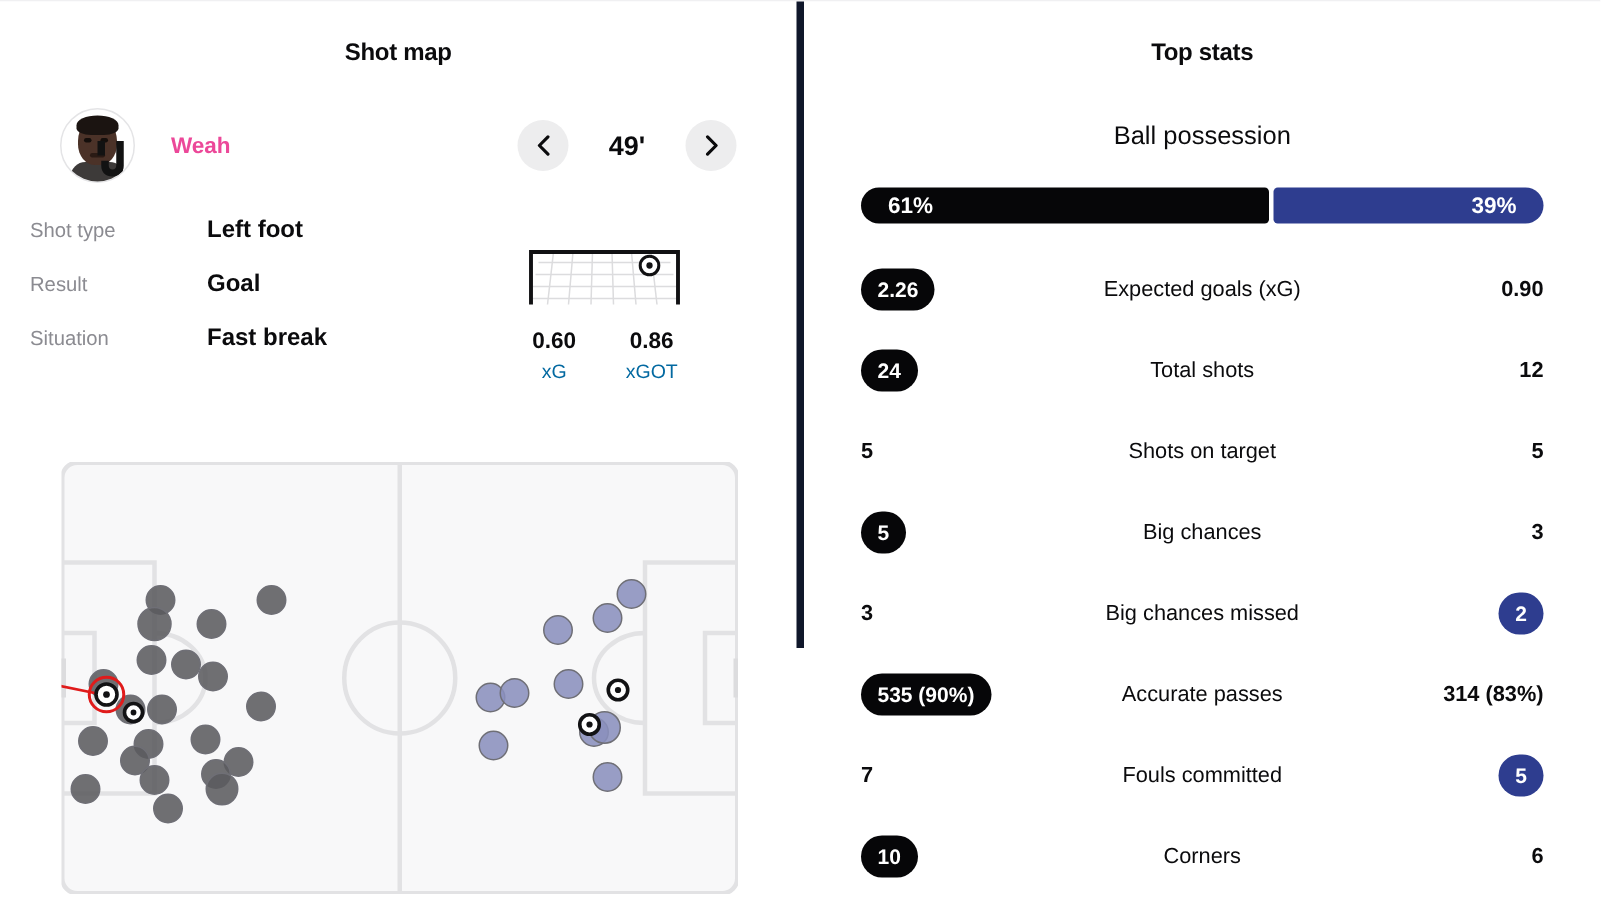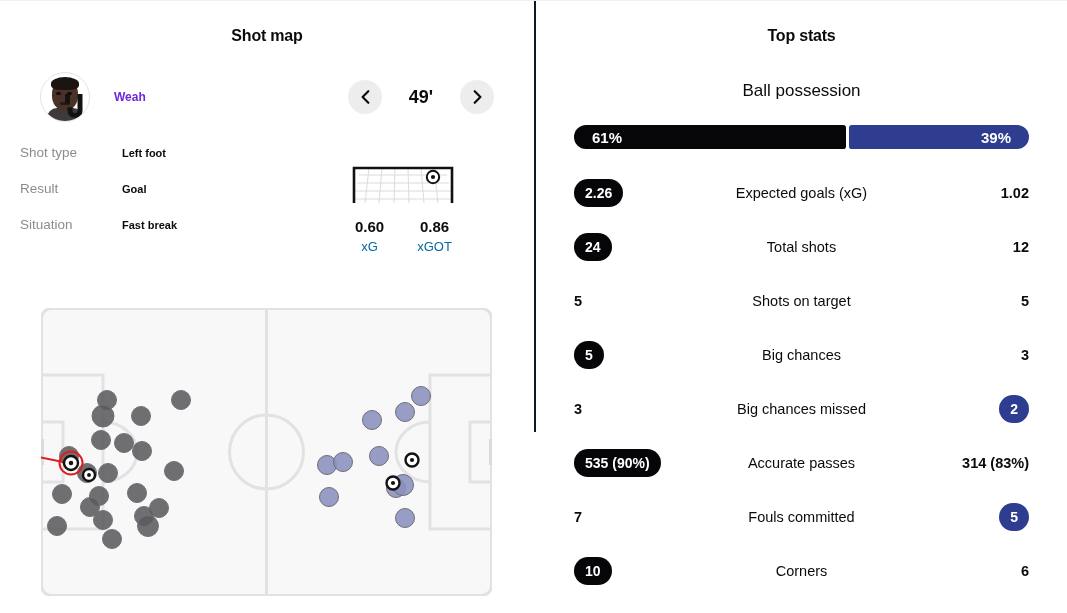--- a/index.html
+++ b/index.html
@@ -13,21 +13,21 @@
     width: 1067px; height: 613px;
     display: flex;
     background: #ffffff;
     border-top: 1px solid #f0f0f2;
     position: relative;
   }
   
   .panel-left {
     width: 536px; height: 431px;
     position: relative;
-    border-right: 2px solid #0f172a;
+    border-right: 5px solid #0f172a;
     background: #fff;
   }
   .panel-right {
     width: 531px; height: 613px;
     position: relative;
     background: #fff;
   }
   .panel-title {
     text-align: center;
     font-size: 16px;
@@ -88,21 +88,21 @@
     border-radius: 10px 10px 0 0;
     background: #3d3a39;
   }
   .club-badge {
     position: absolute;
     right: 4px; bottom: 2px;
     width: 22px; height: 26px;
     z-index: 3;
   }
   .player-name {
-    font-size: 12px; font-weight: 700; color: #6d28d9;
+    font-size: 15px; font-weight: 700; color: #ec4899;
     margin-left: 24px;
   }
   .nav-group {
     margin-left: auto;
     display: flex; align-items: center; gap: 0px;
   }
   .nav-btn {
     width: 34px; height: 34px;
     border-radius: 50%;
     background: #ededee;
@@ -127,23 +127,24 @@
   .detail-row {
     display: flex; align-items: baseline;
     height: 36px;
   }
   .detail-label {
     width: 102px;
     font-size: 13.5px;
     color: #8b8b91;
   }
   .detail-value {
-    font-size: 11px;
+    font-size: 16px;
     font-weight: 700;
     color: #0b0b0d;
+    margin-left: 16px;
   }
   .goal-widget {
     position: absolute;
     left: 345px; top: 20px;
     width: 140px;
   }
   .goal-frame-wrap { width: 104px; margin-left: 6px; }
   .xg-row {
     display: flex;
     margin-top: 7px;
@@ -382,21 +383,21 @@
         <div class="poss-home" id="poss-home" style="flex: 61 1 0%; background: rgb(6, 6, 8);">61%</div>
         <div class="poss-away" id="poss-away" style="flex: 39 1 0%; background: rgb(46, 61, 143);">39%</div>
       </div>
       <div id="stat-rows">
           <div class="stat-row">
             <div class="stat-home">
               <span class="pill dark">2.26</span>
             </div>
             <div class="stat-name">Expected goals (xG)</div>
             <div class="stat-away">
-              <span class="plain">1.02</span>
+              <span class="plain">0.90</span>
             </div>
           </div>
           <div class="stat-row">
             <div class="stat-home">
               <span class="pill dark">24</span>
             </div>
             <div class="stat-name">Total shots</div>
             <div class="stat-away">
               <span class="plain">12</span>
             </div>

